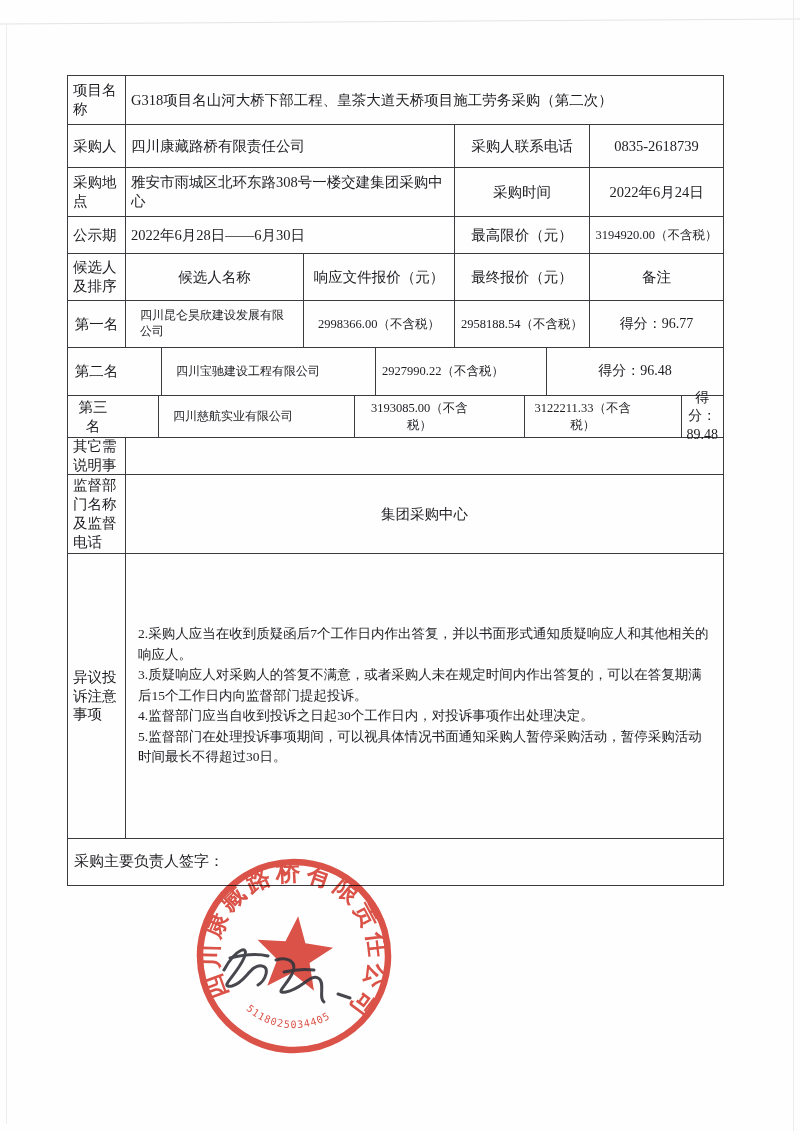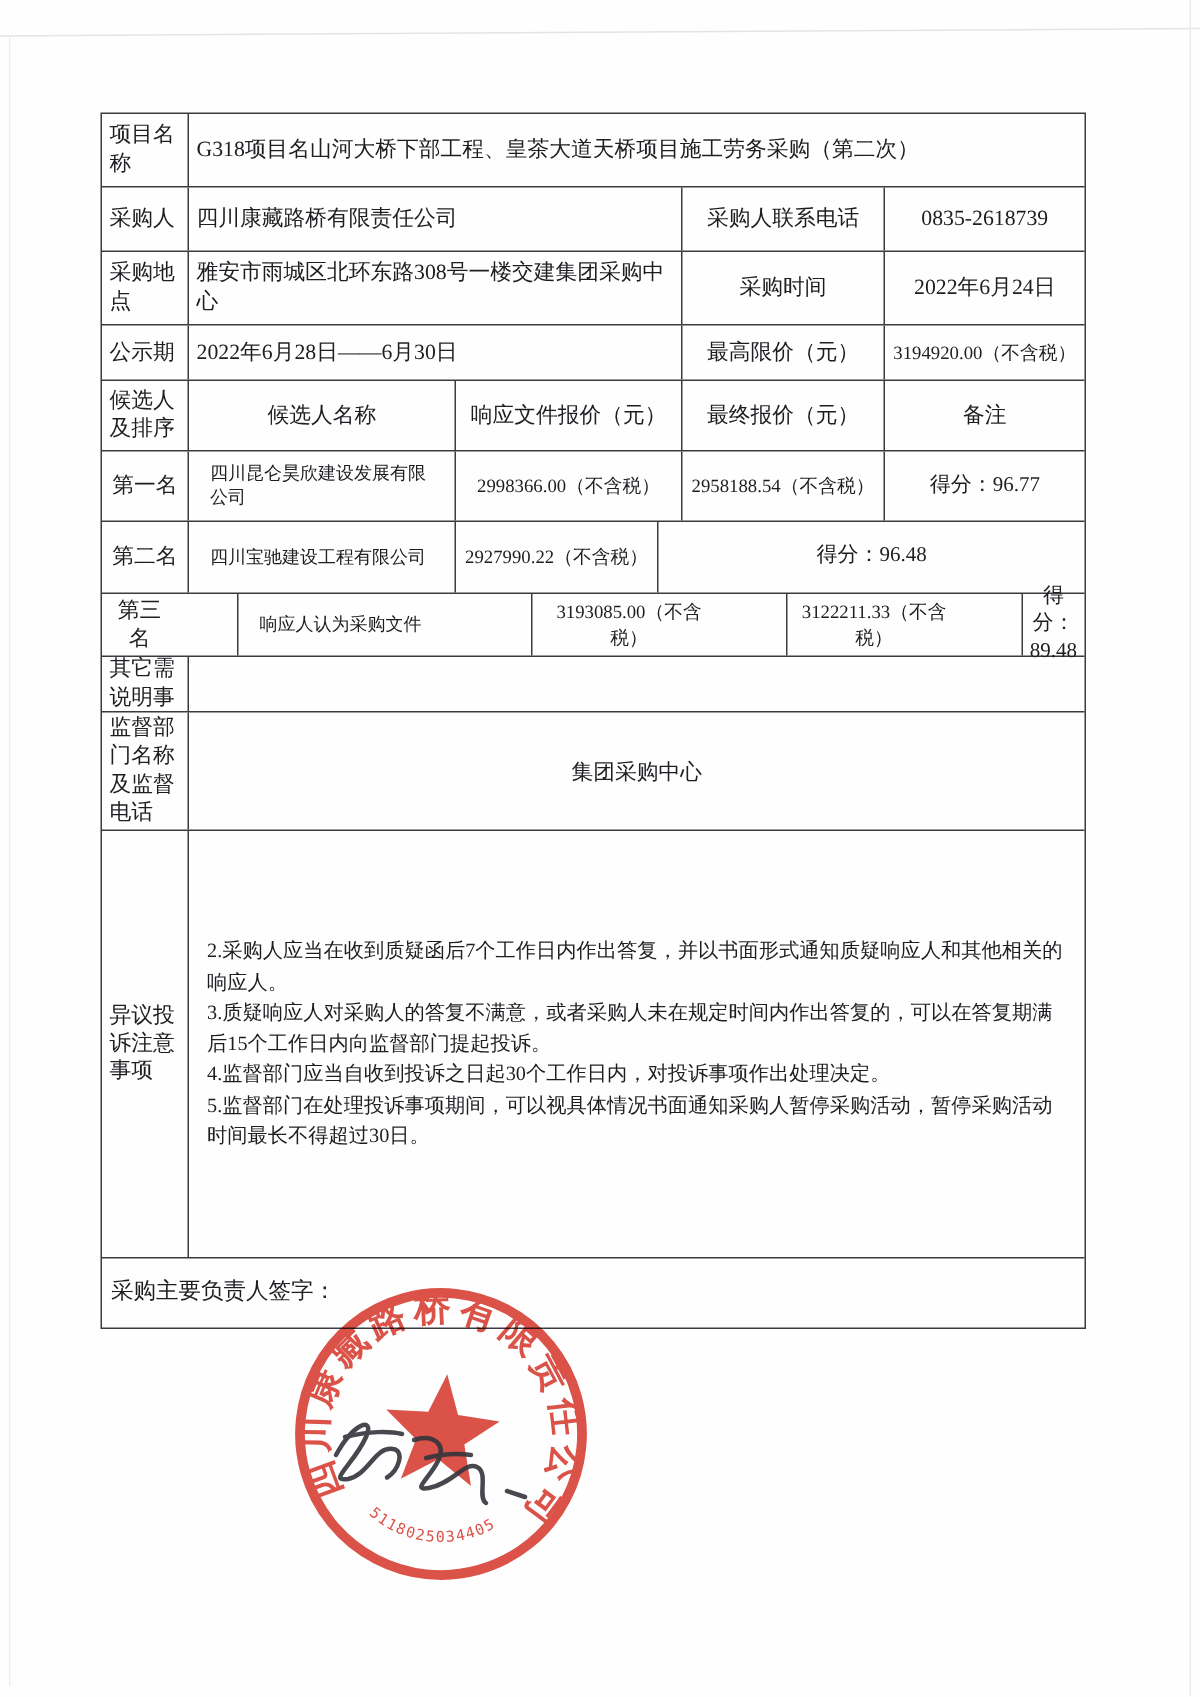--- a/index.html
+++ b/index.html
@@ -37,21 +37,21 @@
   .w-final{width:135px;}
   .w-note{flex:1;font-family:Liberation Serif, serif;}
 
   .rh-title{height:116px;}
   .rh-a{height:48px;}
   .rh-b{height:42px;}
   .rh-c{height:48px;}
   .rh-d{height:36px;}
   .rh-hd{height:46px;}
   .rh-c1{height:46px;}
-  .rh-c2{height:47px;}
+  .rh-c2{height:47px;gap:36px;}
   .rh-c3{height:41px;gap:40px;}
   .rh-other{height:36px;}
   .rh-sup{height:78px;}
   .rh-obj{height:284px;}
   .rh-sig{height:46px;}
 
   .title-cell{
     flex:1;flex-direction:column;justify-content:center;text-align:center;
     font-weight:bold;font-size:19.5px;line-height:34px;letter-spacing:1px;border-left:none;
   }
@@ -134,21 +134,21 @@
 
     <div class="row rh-c2">
       <div class="cell label center">第二名</div>
       <div class="cell w-name cand-name">四川宝驰建设工程有限公司</div>
       <div class="cell w-final center num">2927990.22（不含税）</div>
       <div class="cell w-note center score">得分：96.48</div>
     </div>
 
     <div class="row rh-c3">
       <div class="cell label center">第三名</div>
-      <div class="cell w-name cand-name">响应人认为采购文件</div>
+      <div class="cell w-name cand-name">四川慈航实业有限公司</div>
       <div class="cell w-bid center num">3193085.00（不含税）</div>
       <div class="cell w-final center num">3122211.33（不含税）</div>
       <div class="cell w-note center score">得分：89.48</div>
     </div>
 
     <div class="row rh-other">
       <div class="cell label">其它需说明事</div>
       <div class="cell w-rest"></div>
     </div>
 

